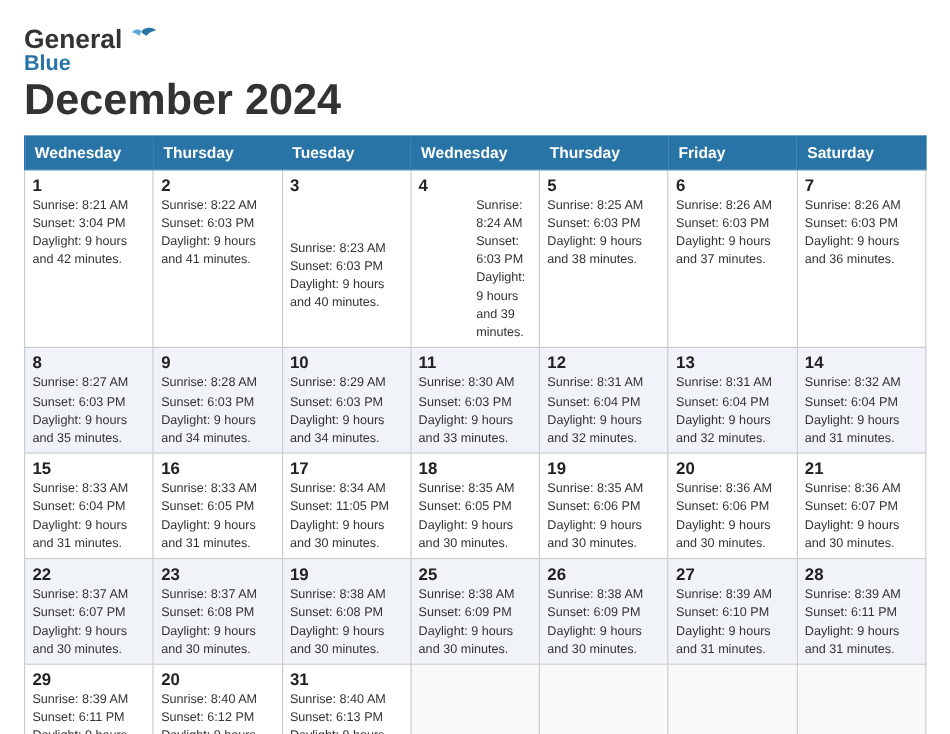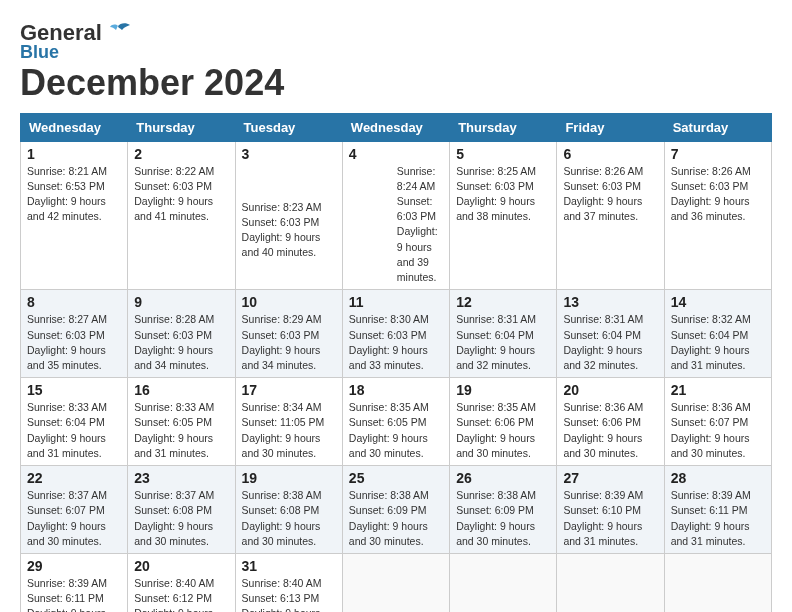--- a/index.html
+++ b/index.html
@@ -107,21 +107,21 @@
       <th>Thursday</th>
       <th>Friday</th>
       <th>Saturday</th>
     </tr>
   </thead>
   <tbody id="calendar-body">
   <tr>
         <td>
           <span class="day-number">1</span>
           <div class="day-info" style="white-space: pre-line;">Sunrise: 8:21 AM
-Sunset: 6:53 PM
+Sunset: 3:04 PM
 Daylight: 9 hours
 and 42 minutes.</div>
         </td>
         <td>
           <span class="day-number">2</span>
           <div class="day-info" style="white-space: pre-line;">Sunrise: 8:22 AM
 Sunset: 6:03 PM
 Daylight: 9 hours
 and 41 minutes.</div>
         </td>

